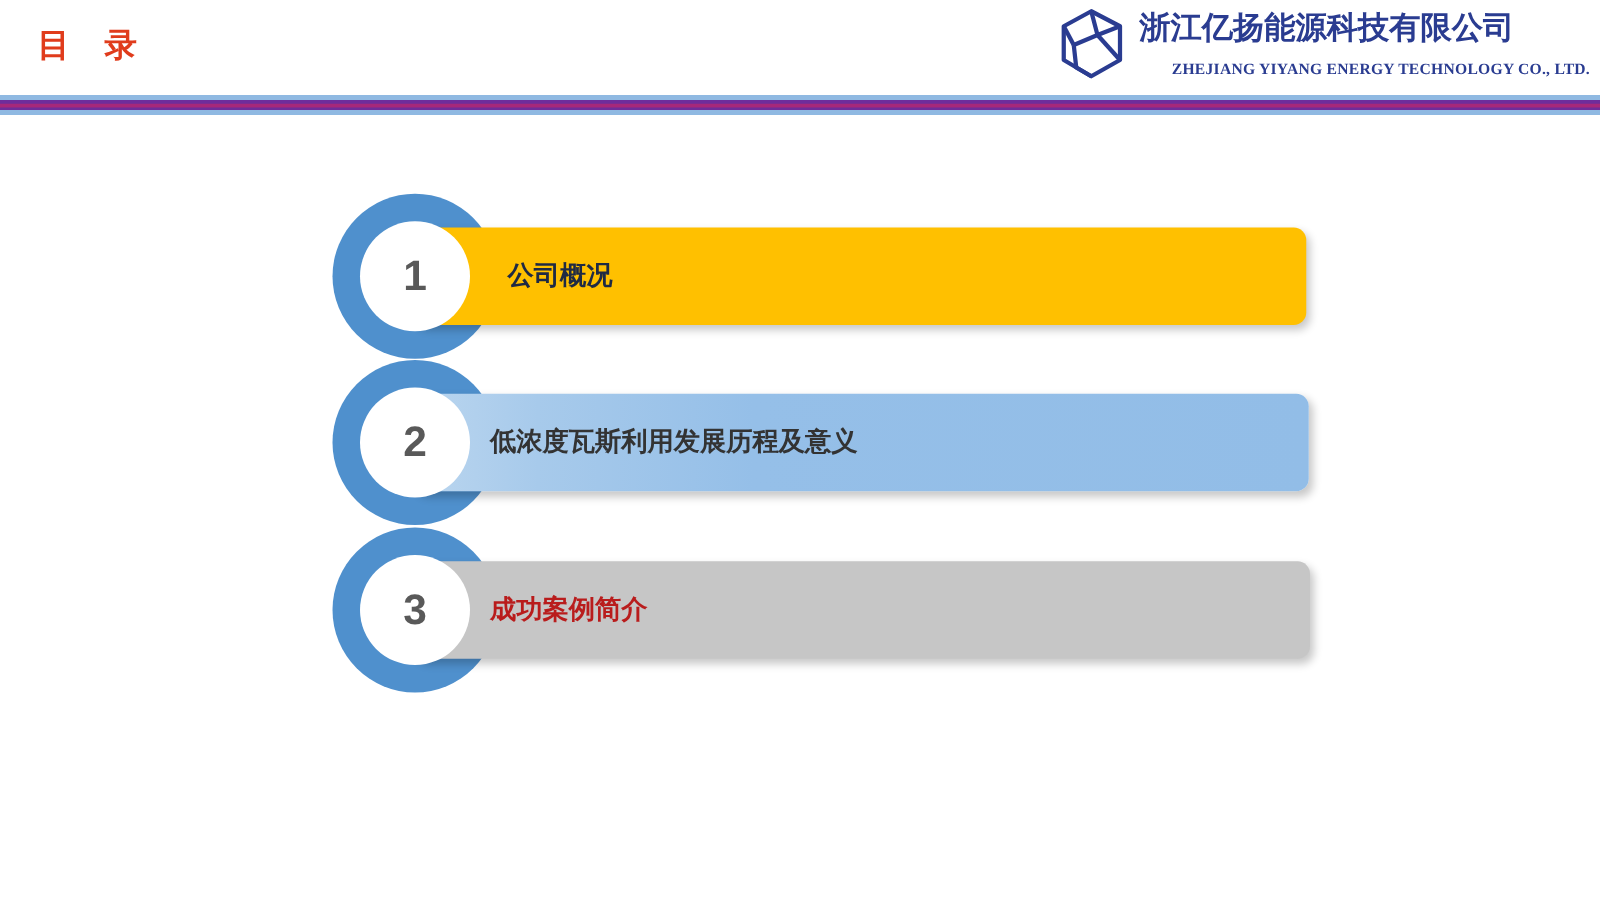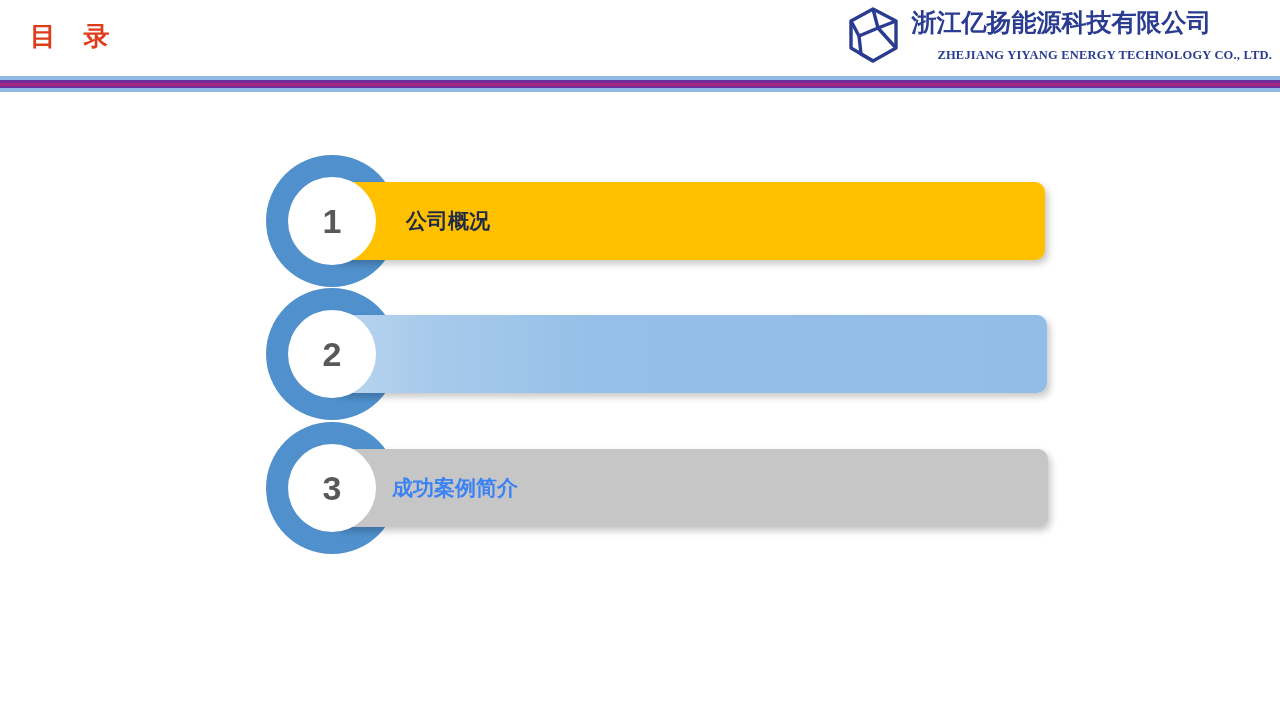--- a/index.html
+++ b/index.html
@@ -197,21 +197,21 @@
     z-index: 4;
     font-size: 21px;
     font-weight: bold;
     color: #262626;
     line-height: 78px;
     white-space: nowrap;
     font-family: "Liberation Sans", "DejaVu Sans", sans-serif;
   }
   .bar-label.l1 { left: 406px; top: 27px; color: #1F2A44; }
   .bar-label.l2 { left: 392px; top: 27px; color: #333333; }
-  .bar-label.l3 { left: 392px; top: 27px; color: #3b82f6; }
+  .bar-label.l3 { left: 392px; top: 27px; color: #b91c1c; }
 </style>
 </head>
 <body>
 
 <div class="slide-header">
 
   <div class="header-title">目 录</div>
 
   <div class="logo-block">
     <svg class="logo-mark" viewBox="0 0 56 58">
@@ -247,20 +247,21 @@
     </div>
     <div class="bar-label l1">公司概况</div>
   </div>
 
   <div class="agenda-row r2">
     <div class="ring"></div>
     <div class="bar b2"></div>
     <div class="disc">
       <span class="disc-num">2</span>
     </div>
+    <div class="bar-label l2">低浓度瓦斯利用发展历程及意义</div>
   </div>
 
   <div class="agenda-row r3">
     <div class="ring"></div>
     <div class="bar b3"></div>
     <div class="disc">
       <span class="disc-num">3</span>
     </div>
     <div class="bar-label l3">成功案例简介</div>
   </div>

